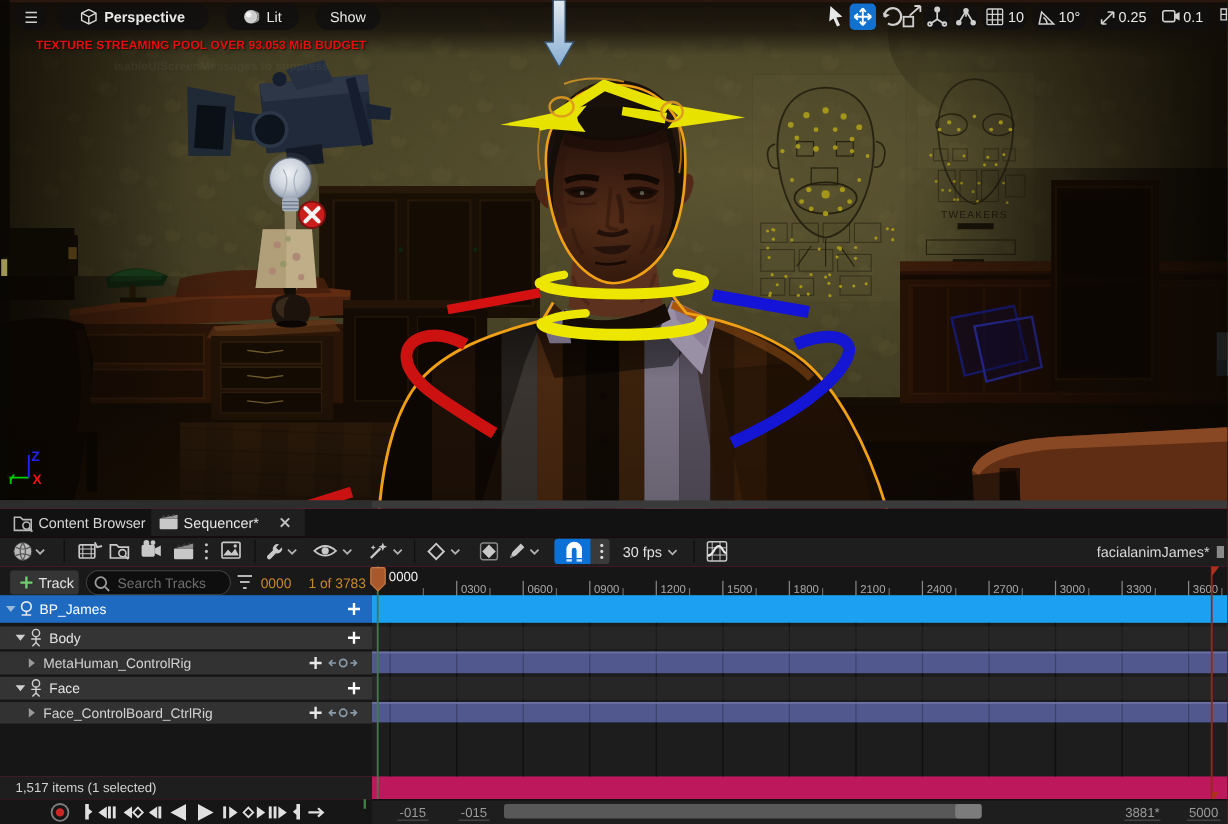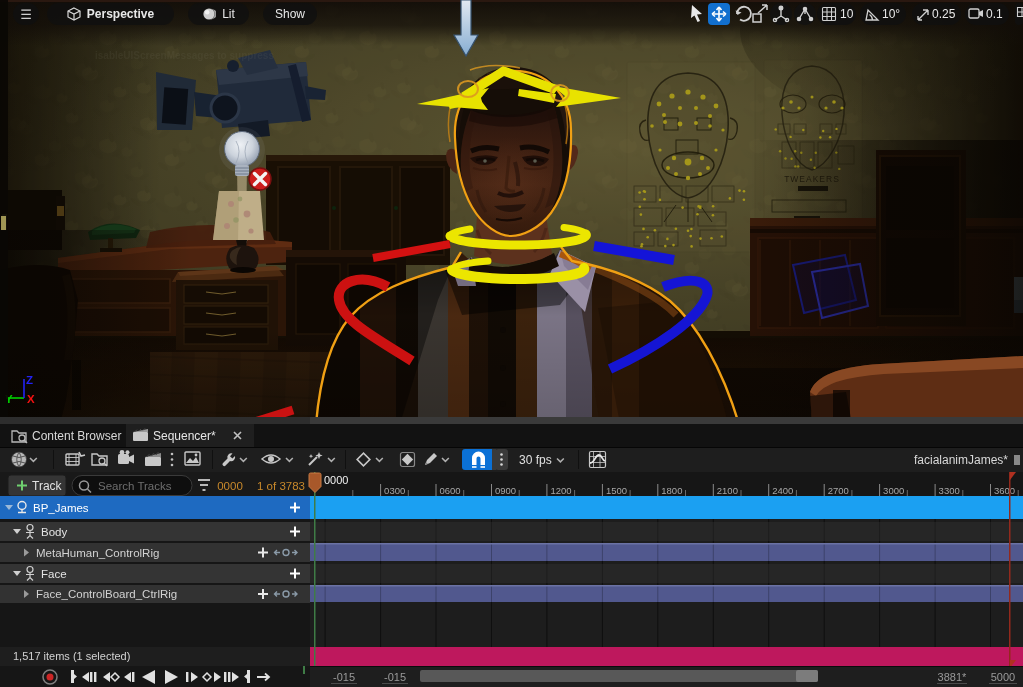--- a/index.html
+++ b/index.html
@@ -554,20 +554,21 @@
  <text x="27" y="403" fill="#f41111">X</text>
  <text x="26" y="384" fill="#2222f4">Z</text>
 </g>
 
 <rect x="0" y="0" width="8" height="424" fill="#0a0804" opacity="0.92"></rect>
 <rect x="1" y="216" width="5" height="14" fill="#c4b868" opacity="0.8"></rect>
 
 <rect x="0" y="417" width="1023" height="7" fill="#3a3a3a"></rect>
 <rect x="0" y="417" width="310" height="7" fill="#2d2d2d"></rect>
 </svg>
+  <div id="warn">TEXTURE STREAMING POOL OVER 93.053 MiB BUDGET</div>
   <div id="warn2">isableUIScreenMessages to suppress</div>
   
 <div class="pill" style="left:13px;width:26px;padding:0;justify-content:center;border-radius:12px;">
       <span style="font-size:13px;color:#cfcfcf;">☰</span>
     </div>
 <div class="pill" style="left:47px;width:127px;justify-content:center;font-weight:bold;">
       <svg width="14" height="14" viewBox="0 0 14 14">
         <path d="M7,1 L13,4 L13,10 L7,13 L1,10 L1,4 Z" fill="none" stroke="#d8d8d8" stroke-width="1.2"></path>
         <path d="M1,4 L7,7 L13,4 M7,7 L7,13" fill="none" stroke="#d8d8d8" stroke-width="1.2"></path>
       </svg>

